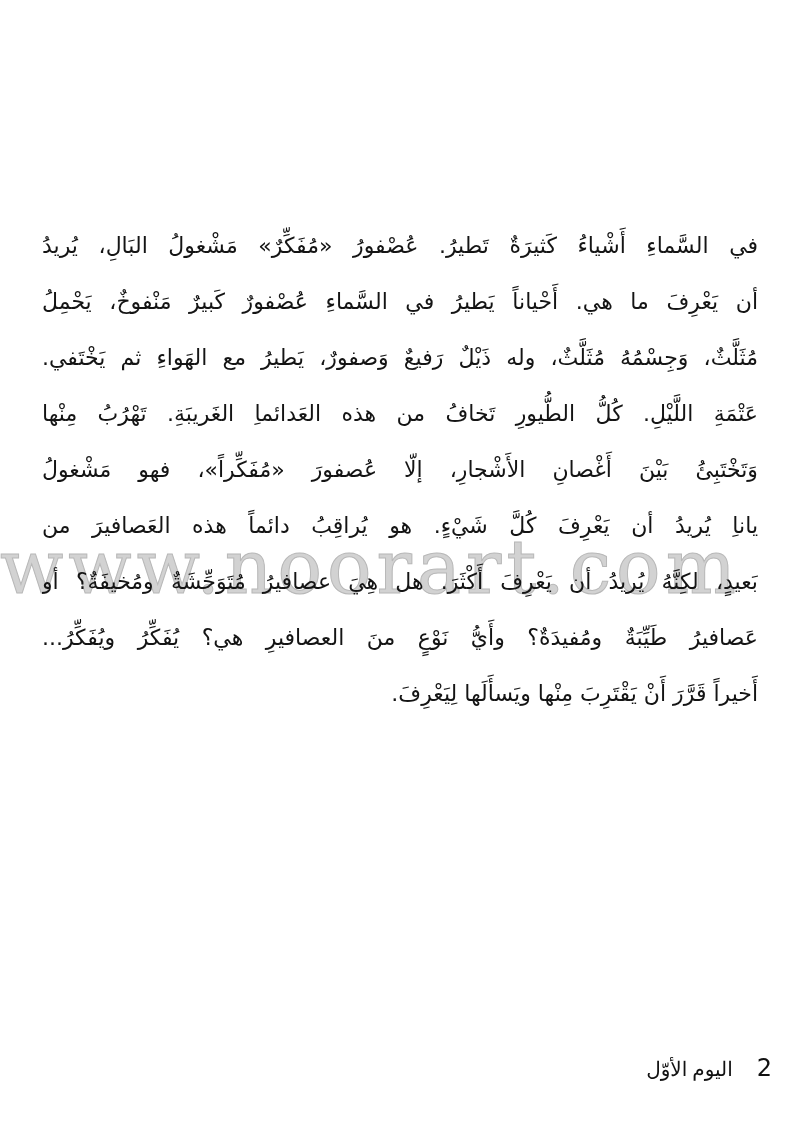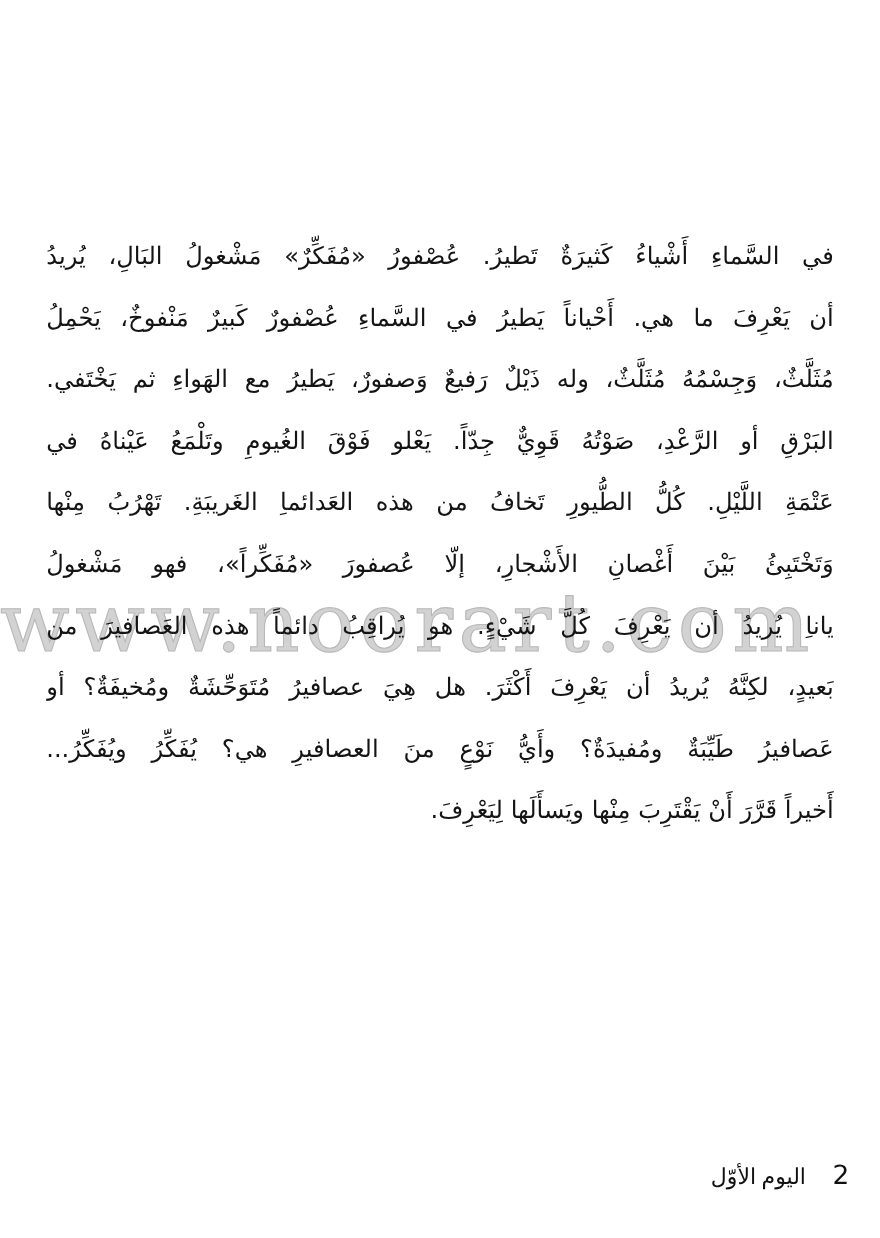--- a/index.html
+++ b/index.html
@@ -31,21 +31,21 @@
     letter-spacing: 5px;
     color: #d2d2d2;
     -webkit-text-stroke: 1px #b8b8b8;
     white-space: nowrap;
     z-index: 1;
     user-select: none;
   }
   
   .text-block {
     position: absolute;
-    top: 206px;
+    top: 218px;
     right: 42px;
     width: 716px;
     direction: rtl;
     z-index: 2;
     color: #141414;
   }
   .line {
     font-size: 22px;
     line-height: 56px;
     height: 56px;
@@ -82,21 +82,20 @@
 <body>
 
 <div class="page">
 
   <div class="watermark">www.noorart.com</div>
 
   <div class="text-block">
       <div class="line">في السَّماءِ أَشْياءُ كَثيرَةٌ تَطيرُ. عُصْفورُ «مُفَكِّرٌ» مَشْغولُ البَالِ، يُريدُ</div>
       <div class="line">أن يَعْرِفَ ما هي. أَحْياناً يَطيرُ في السَّماءِ عُصْفورٌ كَبيرٌ مَنْفوخٌ، يَحْمِلُ</div>
       <div class="line">مُثَلَّثٌ، وَجِسْمُهُ مُثَلَّثٌ، وله ذَيْلٌ رَفيعٌ وَصفورٌ، يَطيرُ مع الهَواءِ ثم يَخْتَفي.</div>
-      <div class="line">البَرْقِ أو الرَّعْدِ، صَوْتُهُ قَوِيٌّ جِدّاً. يَعْلو فَوْقَ الغُيومِ وتَلْمَعُ عَيْناهُ في</div>
       <div class="line">عَتْمَةِ اللَّيْلِ. كُلُّ الطُّيورِ تَخافُ من هذه العَدائماِ الغَريبَةِ. تَهْرُبُ مِنْها</div>
       <div class="line">وَتَخْتَبِئُ بَيْنَ أَغْصانِ الأَشْجارِ، إلّا عُصفورَ «مُفَكِّراً»، فهو مَشْغولُ</div>
       <div class="line">ياناِ يُريدُ أن يَعْرِفَ كُلَّ شَيْءٍ. هو يُراقِبُ دائماً هذه العَصافيرَ من</div>
       <div class="line">بَعيدٍ، لكِنَّهُ يُريدُ أن يَعْرِفَ أَكْثَرَ. هل هِيَ عصافيرُ مُتَوَحِّشَةٌ ومُخيفَةٌ؟ أو</div>
       <div class="line">عَصافيرُ طَيِّبَةٌ ومُفيدَةٌ؟ وأَيُّ نَوْعٍ منَ العصافيرِ هي؟ يُفَكِّرُ ويُفَكِّرُ...</div>
       <div class="line last">أَخيراً قَرَّرَ أَنْ يَقْتَرِبَ مِنْها ويَسأَلَها لِيَعْرِفَ.</div>
     </div>
 
   <div class="footer">
     <span class="page-num">2</span>

